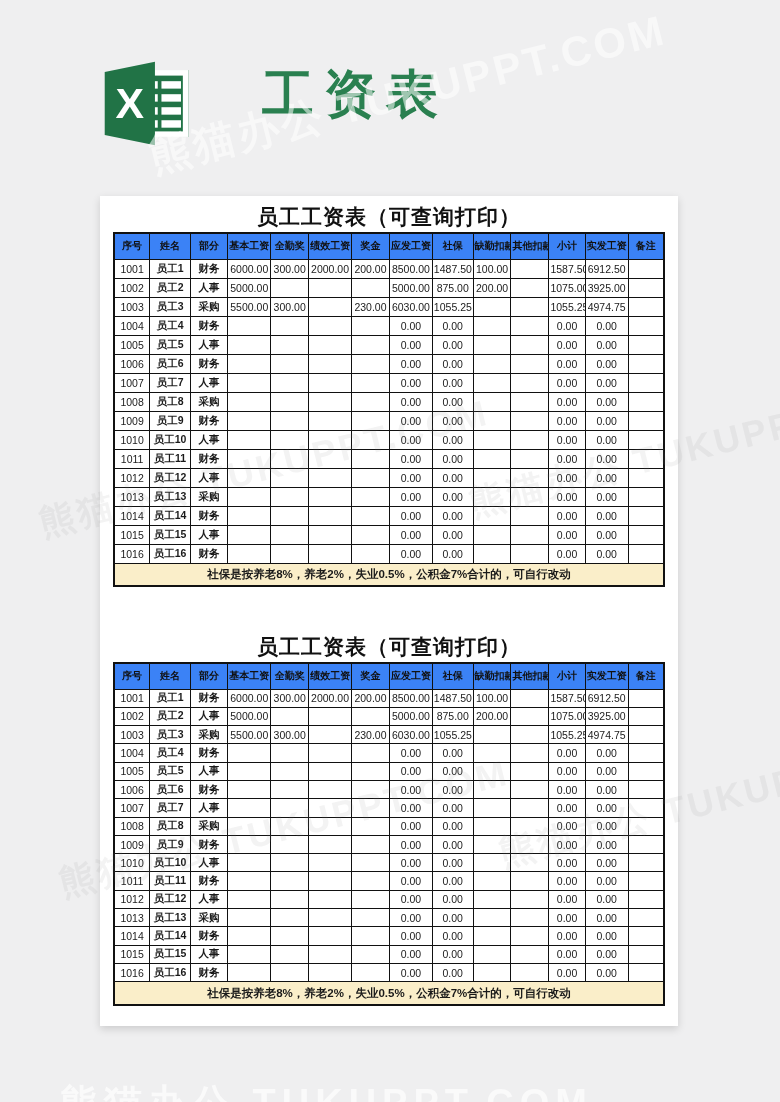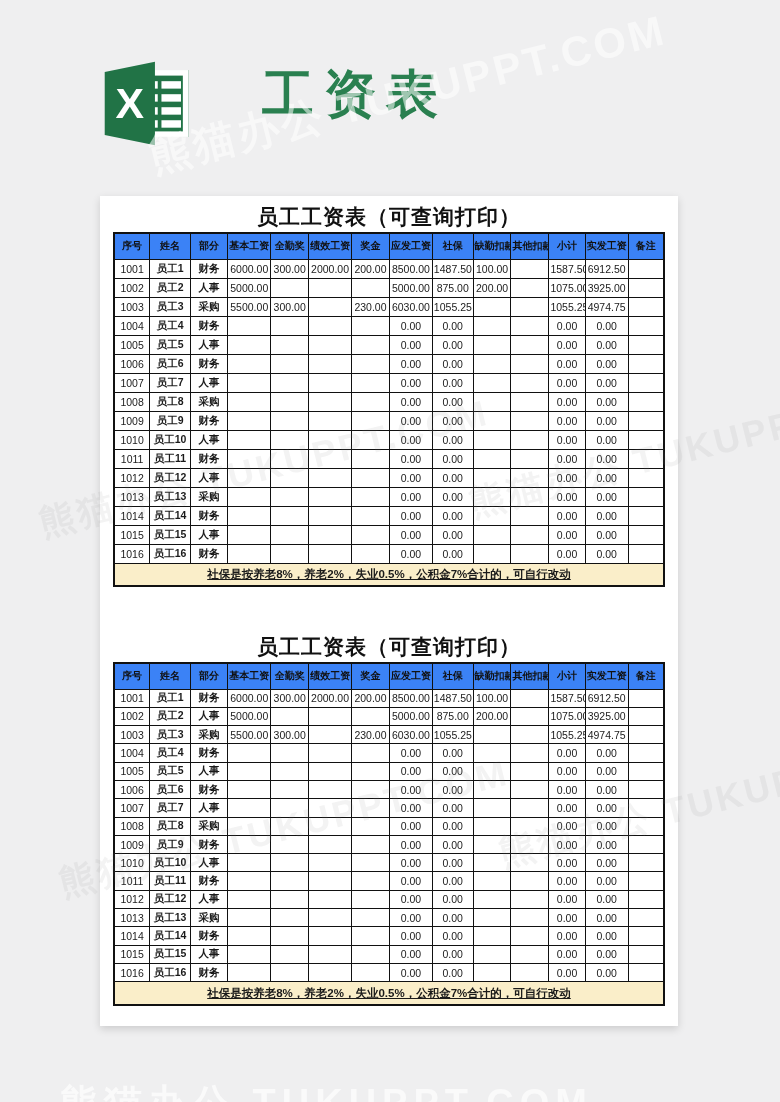--- a/index.html
+++ b/index.html
@@ -48,21 +48,21 @@
   }
   thead th {
     background: #3b82f6; font-weight: 700; font-size: 10px;
     height: 26px; color: #111;
   }
   tbody td { font-size: 10.5px; }
   tbody td.cn { font-weight: 700; }
   tbody tr { height: 19px; }
   .sheet:nth-of-type(2) tbody tr { height: 18.3px; }
   tfoot td {
-    background: #faeec9; font-weight: 700; font-size: 11.5px; height: 23px; text-decoration: underline;
+    background: #faeec9; font-weight: 700; font-size: 11.5px; height: 23px;
   }
   
   th:nth-child(1){width:6.5%} th:nth-child(2){width:7.4%} th:nth-child(3){width:6.8%}
   th:nth-child(4){width:7.8%} th:nth-child(5){width:6.9%} th:nth-child(6){width:7.8%}
   th:nth-child(7){width:6.9%} th:nth-child(8){width:7.8%} th:nth-child(9){width:7.4%}
   th:nth-child(10){width:6.9%} th:nth-child(11){width:6.9%} th:nth-child(12){width:6.6%}
   th:nth-child(13){width:7.8%} th:nth-child(14){width:6.5%}
 
   
   .wm {

